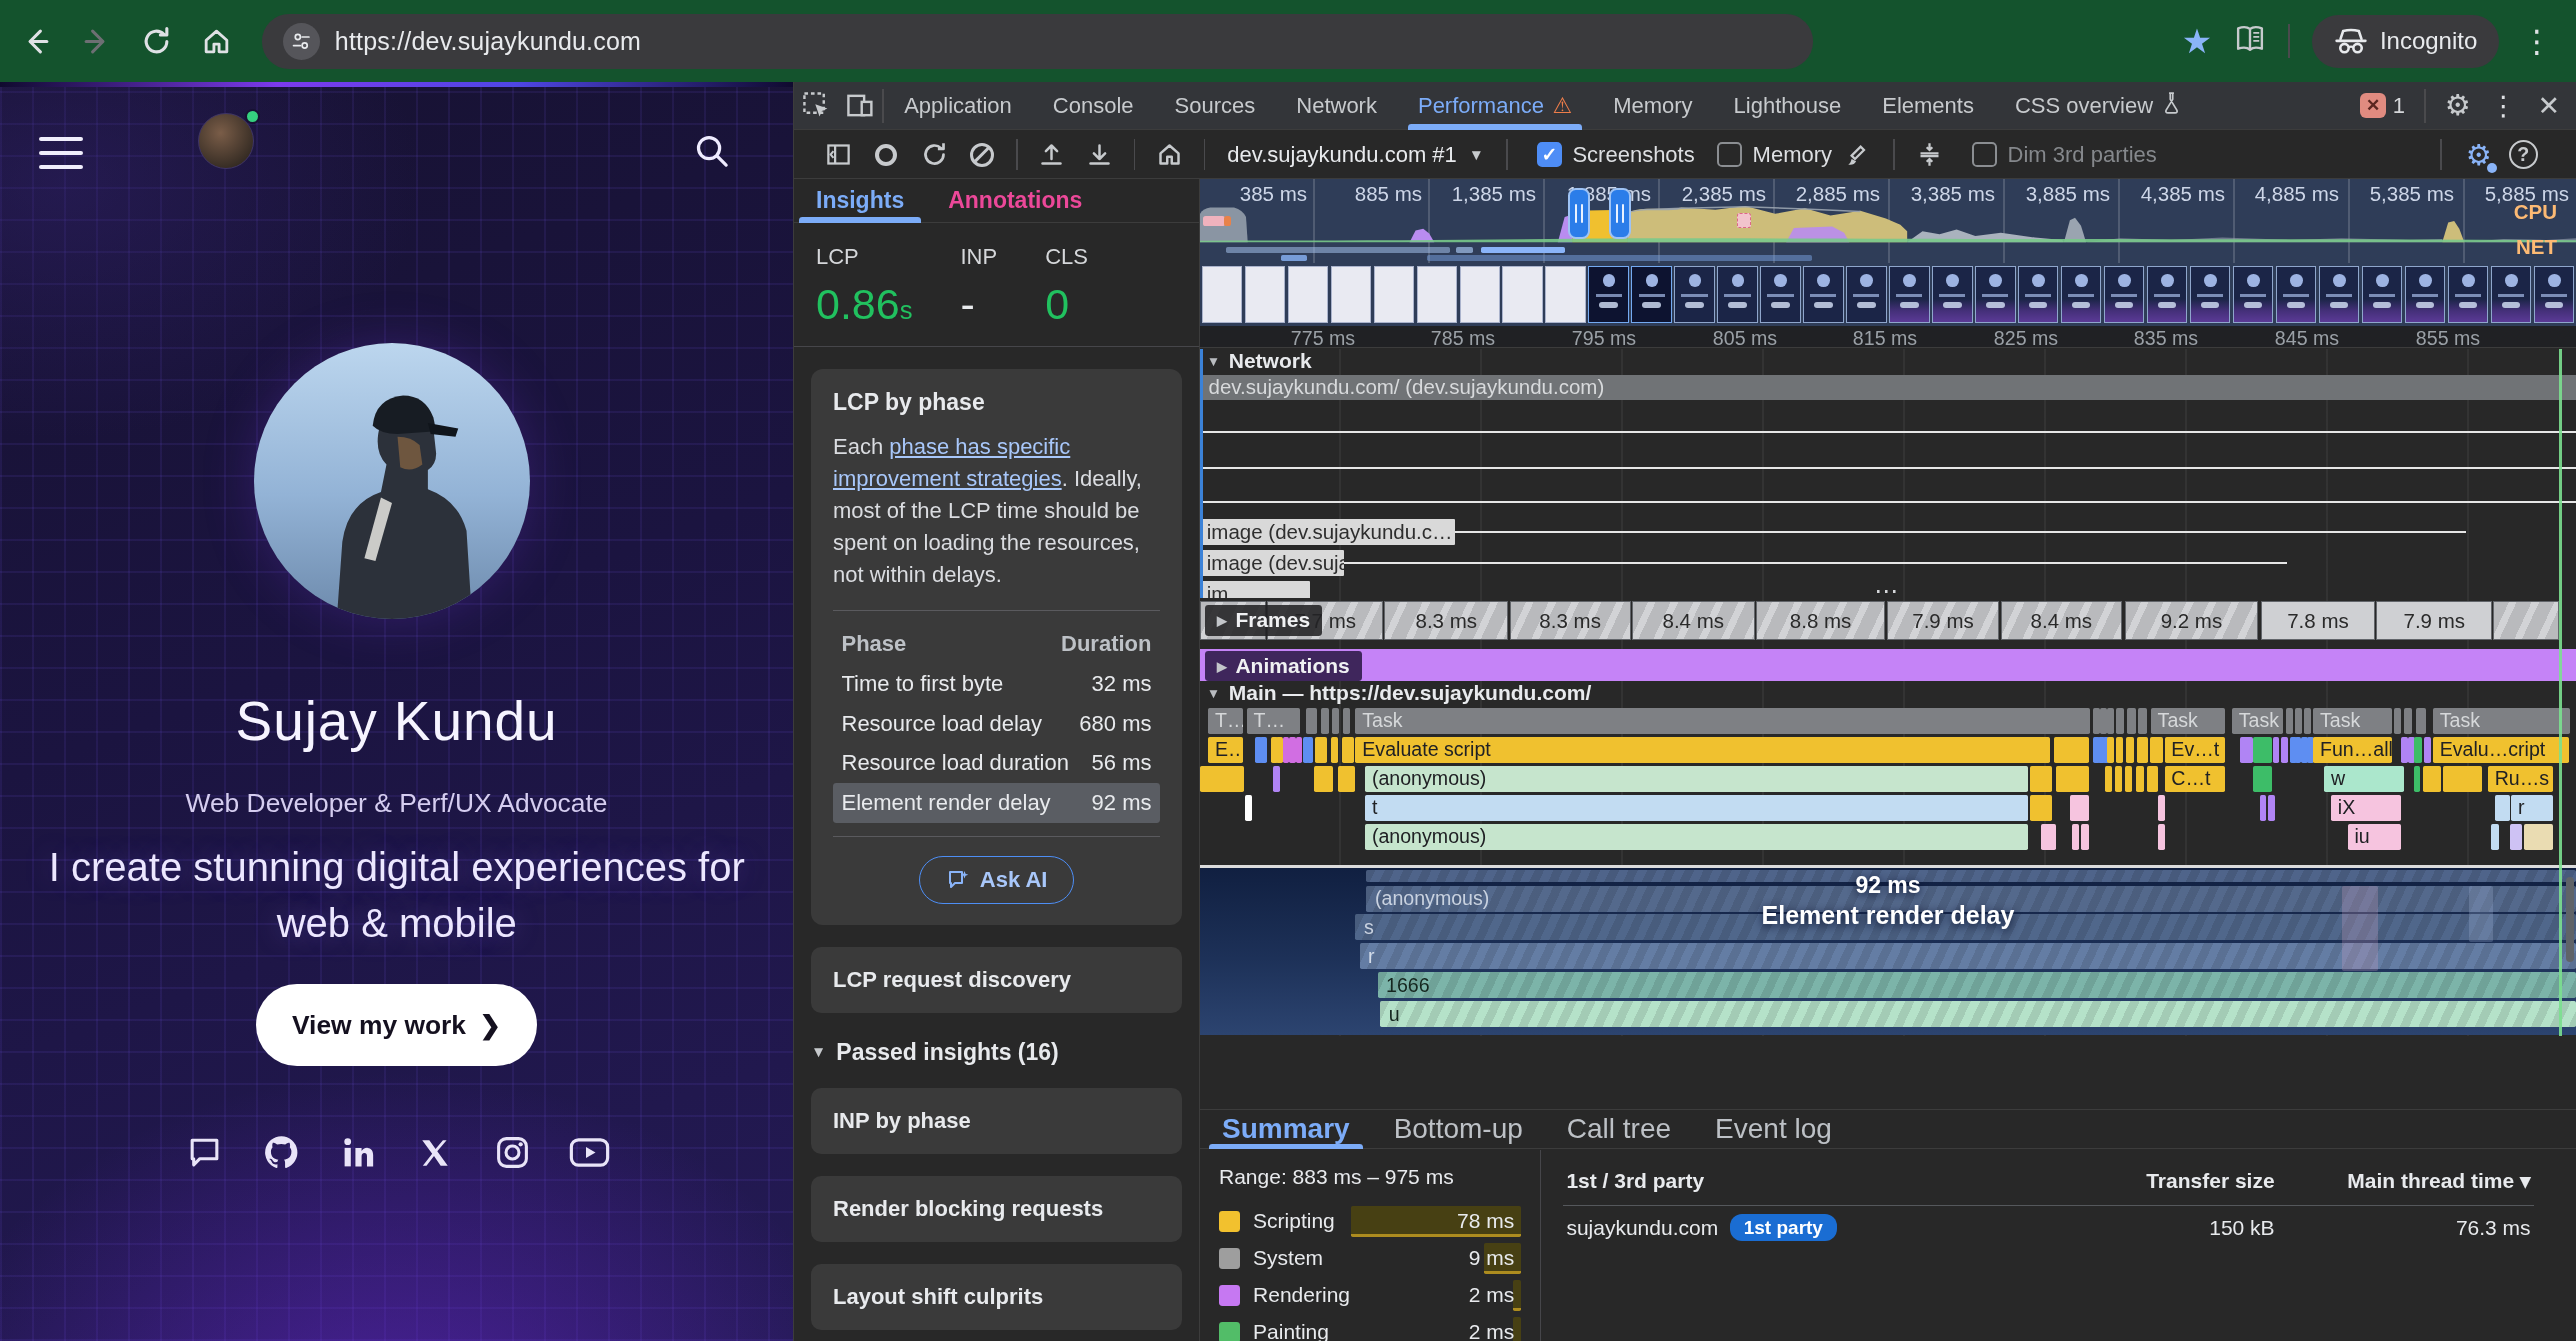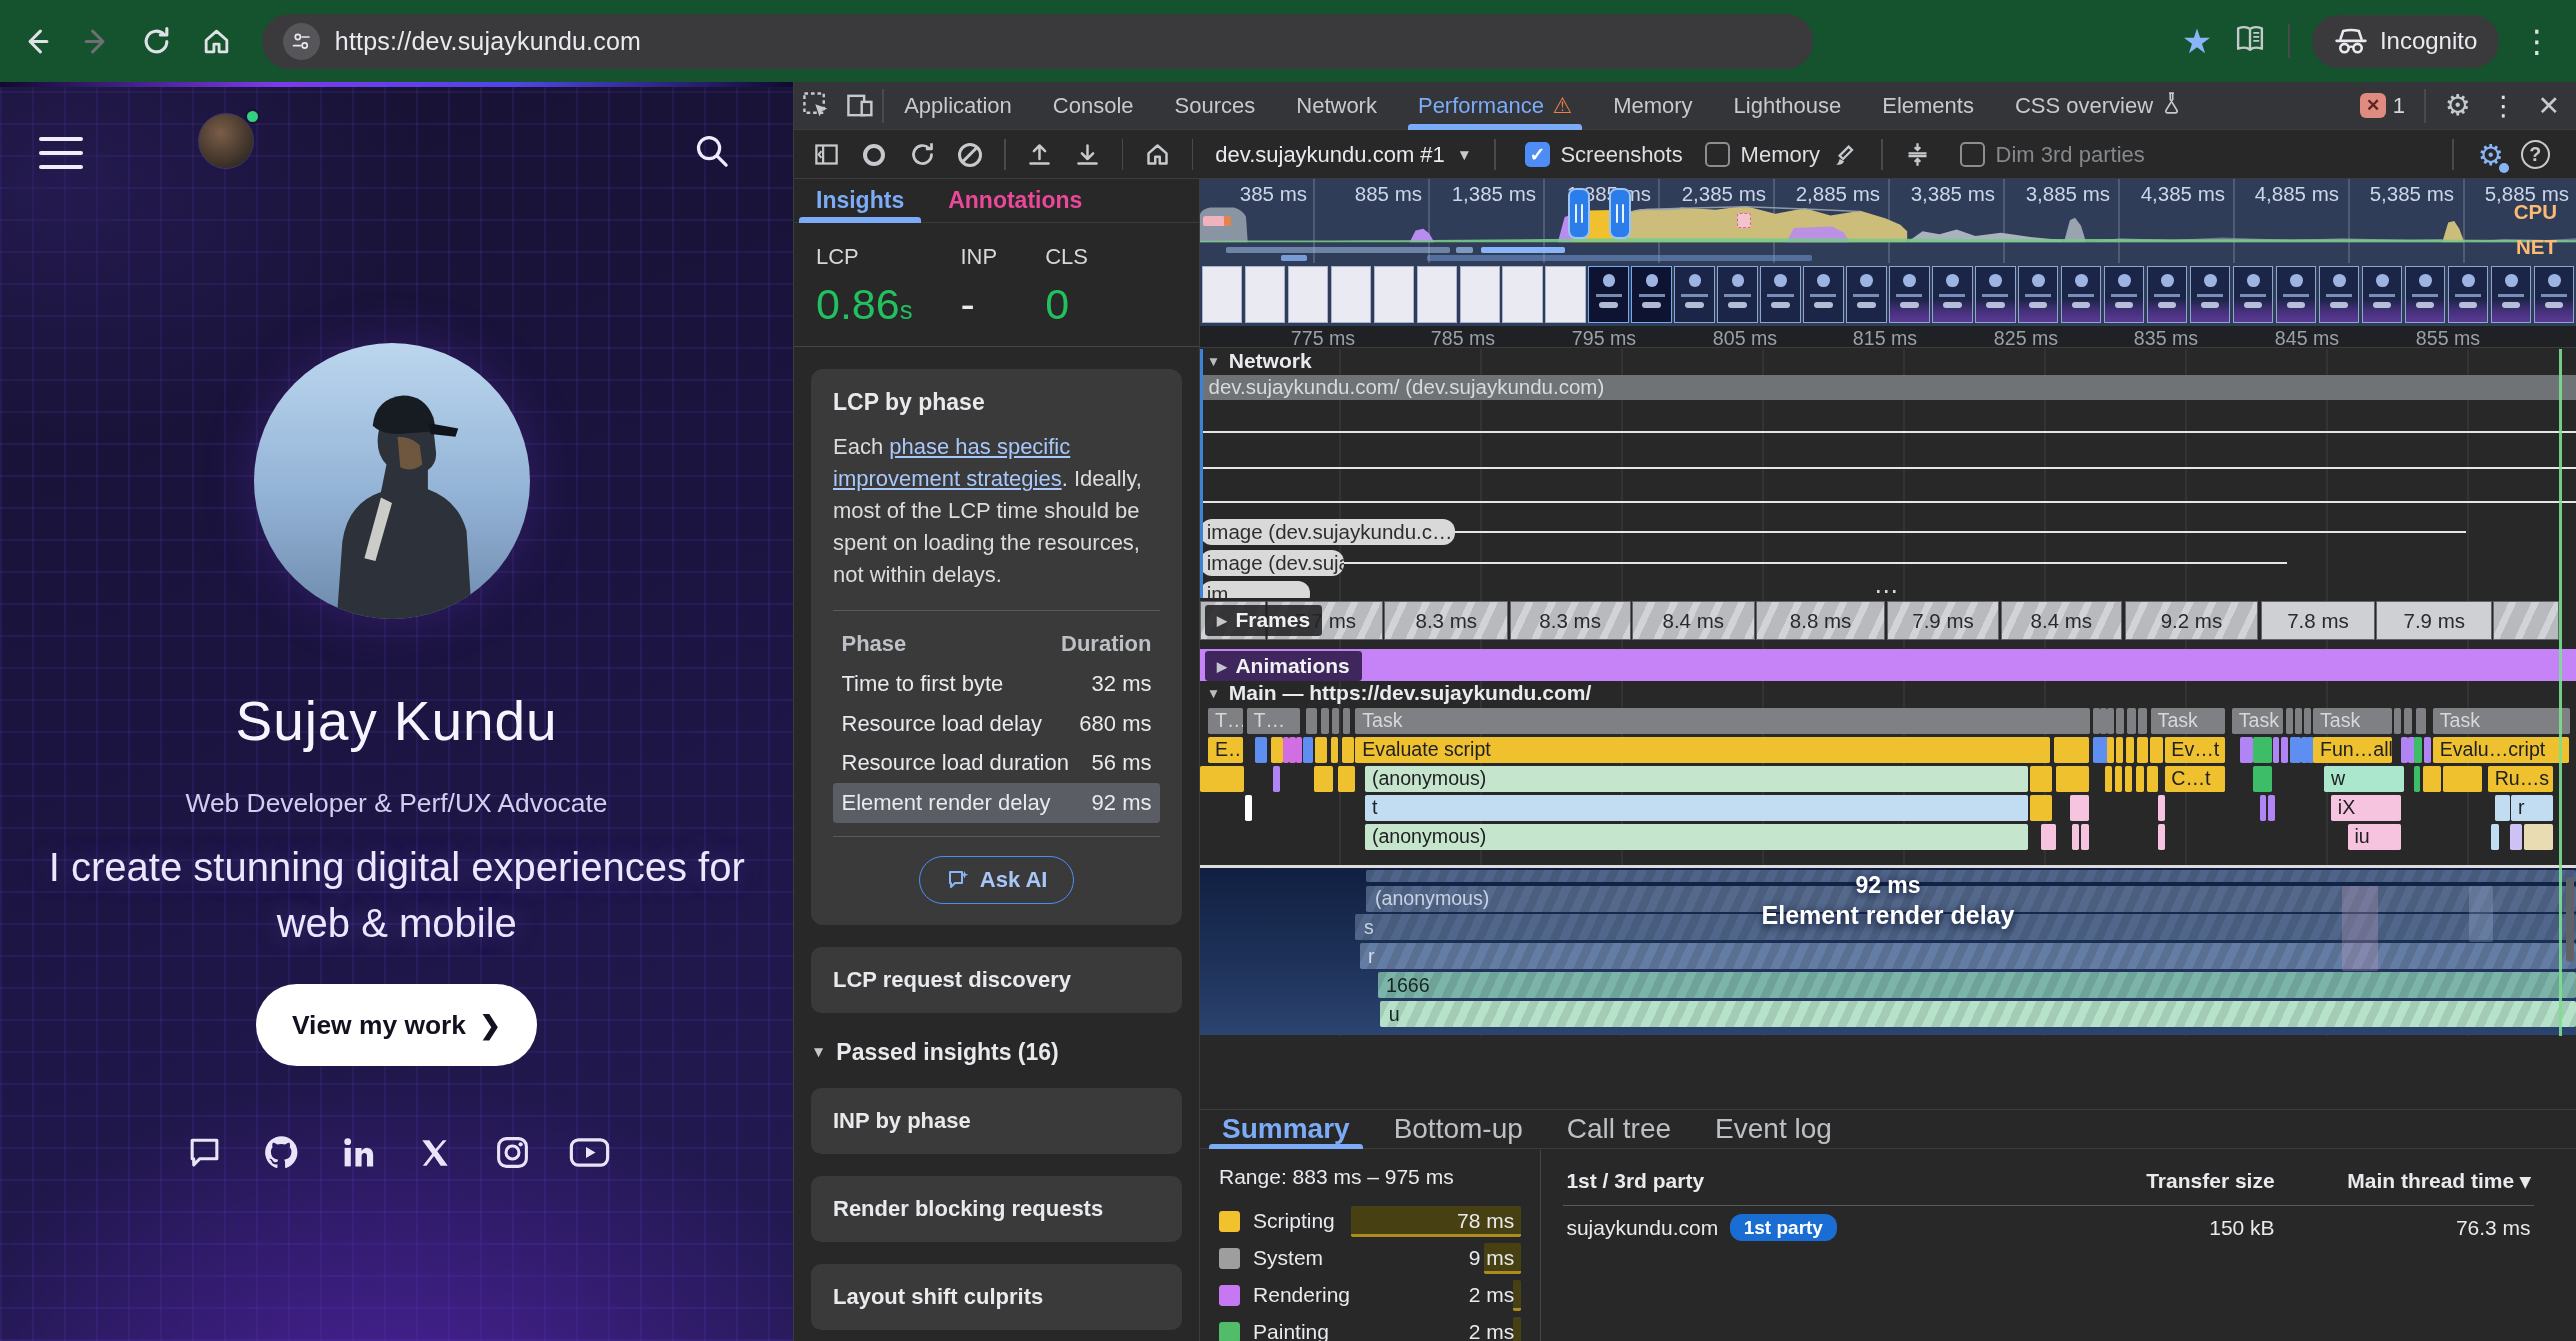--- a/index.html
+++ b/index.html
@@ -75,21 +75,21 @@
     background:#7cacf8; border-radius:3.4px 3.4px 0 0; }
   .warn-tri { color:#ed7d4a; font-size:22px; }
   .tabbar-right { margin-left:auto; display:flex; align-items:center; gap:19px; padding-right:17px; }
   .issues-badge { display:flex; align-items:center; gap:6.8px; color:#d5d7da; font-size:22px; }
   .issue-sq { width:25.6px; height:25.6px; border-radius:6px; background:#e08b80; color:#5b2620;
     font-size:17px; display:flex; align-items:center; justify-content:center; font-weight:700; }
   .gear { color:#c7cacd; font-size:29px; line-height:1; }
   .close-x { color:#c7cacd; font-size:27px; }
 
   .dt-toolbar { position:absolute; left:0; top:49px; width:1783px; height:48px; background:#282828;
-    border-bottom:1.7px solid #3c3c3c; display:flex; align-items:center; gap:6.8px; padding:0 12px; }
+    border-bottom:1.7px solid #3c3c3c; display:flex; align-items:center; gap:6.8px; padding:0 24px; }
   .tool-ic { width:41px; height:37px; display:flex; align-items:center; justify-content:center; color:#c7cacd; }
   .rec-circle { width:22px; height:22px; border:4.3px solid #c7cacd; border-radius:50%; }
   .no-entry { width:24px; height:24px; border:3.4px solid #c7cacd; border-radius:50%; position:relative; }
   .no-entry::after { content:""; position:absolute; left:-1.7px; top:7.7px; width:22px; height:3.4px;
     background:#c7cacd; transform:rotate(-45deg); }
   .tool-sep { width:1.7px; height:31px; background:#4a4a4d; margin:0 6.8px; }
   .target-select { display:flex; align-items:center; gap:12px; color:#e8eaed; font-size:22px; padding:0 8.5px; }
   .target-select .car { font-size:15.3px; color:#c7cacd; }
   .chk { display:flex; align-items:center; gap:10.2px; font-size:22px; color:#dddfe2; margin-left:15.3px; }
   .chk .box { width:25.6px; height:25.6px; border-radius:5.1px; border:2.6px solid #8b8e92; }
@@ -174,21 +174,21 @@
   .net-section { position:absolute; left:0; top:0; width:1376px; height:249px; overflow:hidden; }
   .sect-head { height:24px; display:flex; align-items:center; gap:8.5px; color:#e8eaed; font-size:21px;
     font-weight:600; padding-left:6.8px; }
   .sect-head .tri { font-size:13.6px; color:#b9bcc0; }
   .net-main-bar { position:absolute; left:0; top:25.6px; width:100%; height:25.6px; background:#707376;
     color:#d8dadc; font-size:20.5px; display:flex; align-items:center; padding-left:8.5px; }
   .net-line { position:absolute; height:1.7px; background:#e6e6e6; }
   .net-whisk { position:absolute; height:1.7px; background:#e6e6e6; }
   .net-whisk::after { content:""; position:absolute; right:0; top:-6px; width:1.7px; height:13.6px; background:#e6e6e6; }
   .net-req { position:absolute; height:25.6px; background:#d9d9d9; color:#2e2e2e; font-size:20.5px;
-    display:flex; align-items:center; padding:0 6.8px; border-radius:12px; white-space:nowrap; overflow:hidden; }
+    display:flex; align-items:center; padding:0 6.8px; border-radius:1px; white-space:nowrap; overflow:hidden; }
   .net-ellipsis { position:absolute; color:#d5d7da; font-size:24px; letter-spacing:2.6px; }
 
   .frames-row { position:absolute; left:0; top:249px; width:1376px; height:48px; }
   .frame-blk { position:absolute; top:3.4px; height:39px; border:1.7px solid #62656a; color:#2a2a2a;
     font-size:20.5px; display:flex; align-items:center; justify-content:center; white-space:nowrap; overflow:hidden;
     background:repeating-linear-gradient(115deg,#b9babd 0 13.6px, #d2d3d6 13.6px 20.5px); }
   .frame-blk.plain { background:#cfd0d3; }
   .row-chip { position:absolute; left:5.1px; z-index:5; display:flex; align-items:center; gap:8.5px;
     background:rgba(34,34,36,.88); color:#f0f1f3; font-size:21px; font-weight:600; padding:3.4px 12px;
     border-radius:3.4px; }

